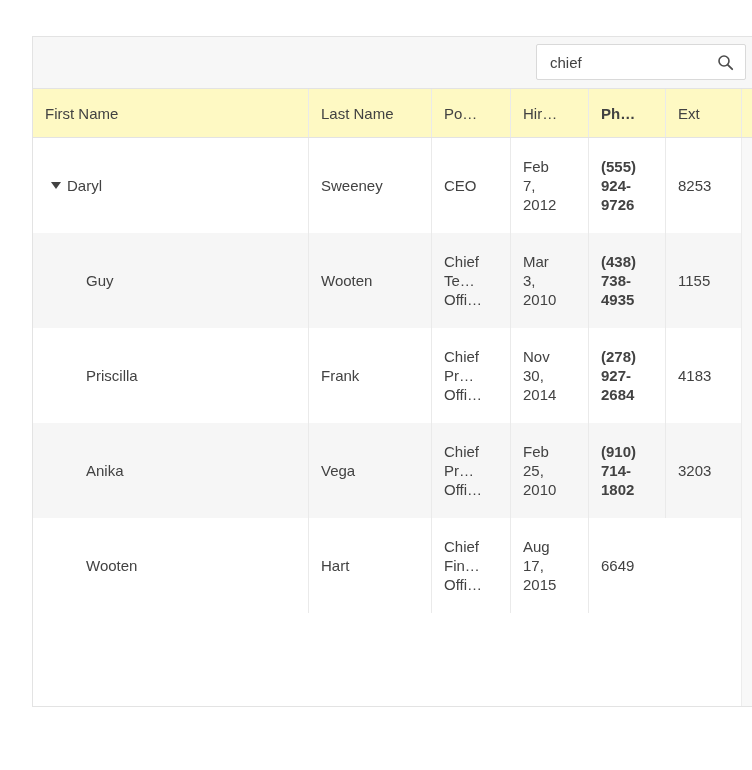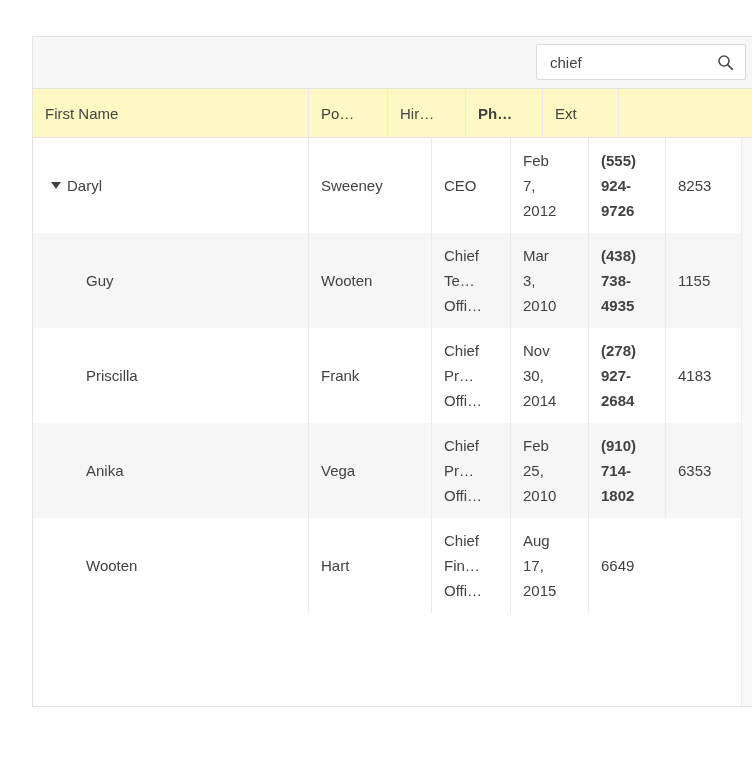--- a/index.html
+++ b/index.html
@@ -100,21 +100,21 @@
     display: flex;
     background: #ffffff;
   }
   .row.alt { background: #f6f6f6; }
   .cell {
     box-sizing: border-box;
     display: flex;
     align-items: center;
     padding: 0 12px;
     font-size: 15px;
-    line-height: 25px;
+    line-height: 19px;
     color: #424242;
     border-left: 1px solid #eaeaea;
     overflow: hidden;
   }
   .cell.first { border-left: none; }
   .cell-text { white-space: pre-line; }
   .indent-0 { padding-left: 18px; }
   .indent-1 { padding-left: 53px; }
   .caret-down {
     width: 0;
@@ -149,20 +149,21 @@
         <svg width="17" height="17" viewBox="0 0 17 17">
           <circle cx="7" cy="7" r="5" fill="none" stroke="#4c4c4c" stroke-width="1.6"></circle>
           <line x1="10.8" y1="10.8" x2="15.2" y2="15.2" stroke="#4c4c4c" stroke-width="1.8" stroke-linecap="round"></line>
         </svg>
       </span>
     </div>
   </div>
 
   <div class="header-row">
     <div class="hcell first col-first">First Name</div>
+    <div class="hcell col-last">Last Name</div>
     <div class="hcell col-pos">Po…</div>
     <div class="hcell col-hire">Hir…</div>
     <div class="hcell col-phone">Ph…</div>
     <div class="hcell col-ext">Ext</div>
     <div class="hcell col-fill"></div>
   </div>
 
   <div class="body">
 
     <div class="row">
@@ -261,21 +262,21 @@
           <span class="cell-text">Feb
 25,
 2010</span>
         </div>
       <div class="cell col-phone">
           <span class="cell-text">(910)
 714-
 1802</span>
         </div>
       <div class="cell col-ext">
-          <span class="cell-text">6353</span>
+          <span class="cell-text">3203</span>
         </div>
     </div>
 
     <div class="row">
       <div class="cell first col-first indent-1">
           <span class="cell-text">Wooten</span>
         </div>
       <div class="cell col-last">
           <span class="cell-text">Hart</span>
         </div>

